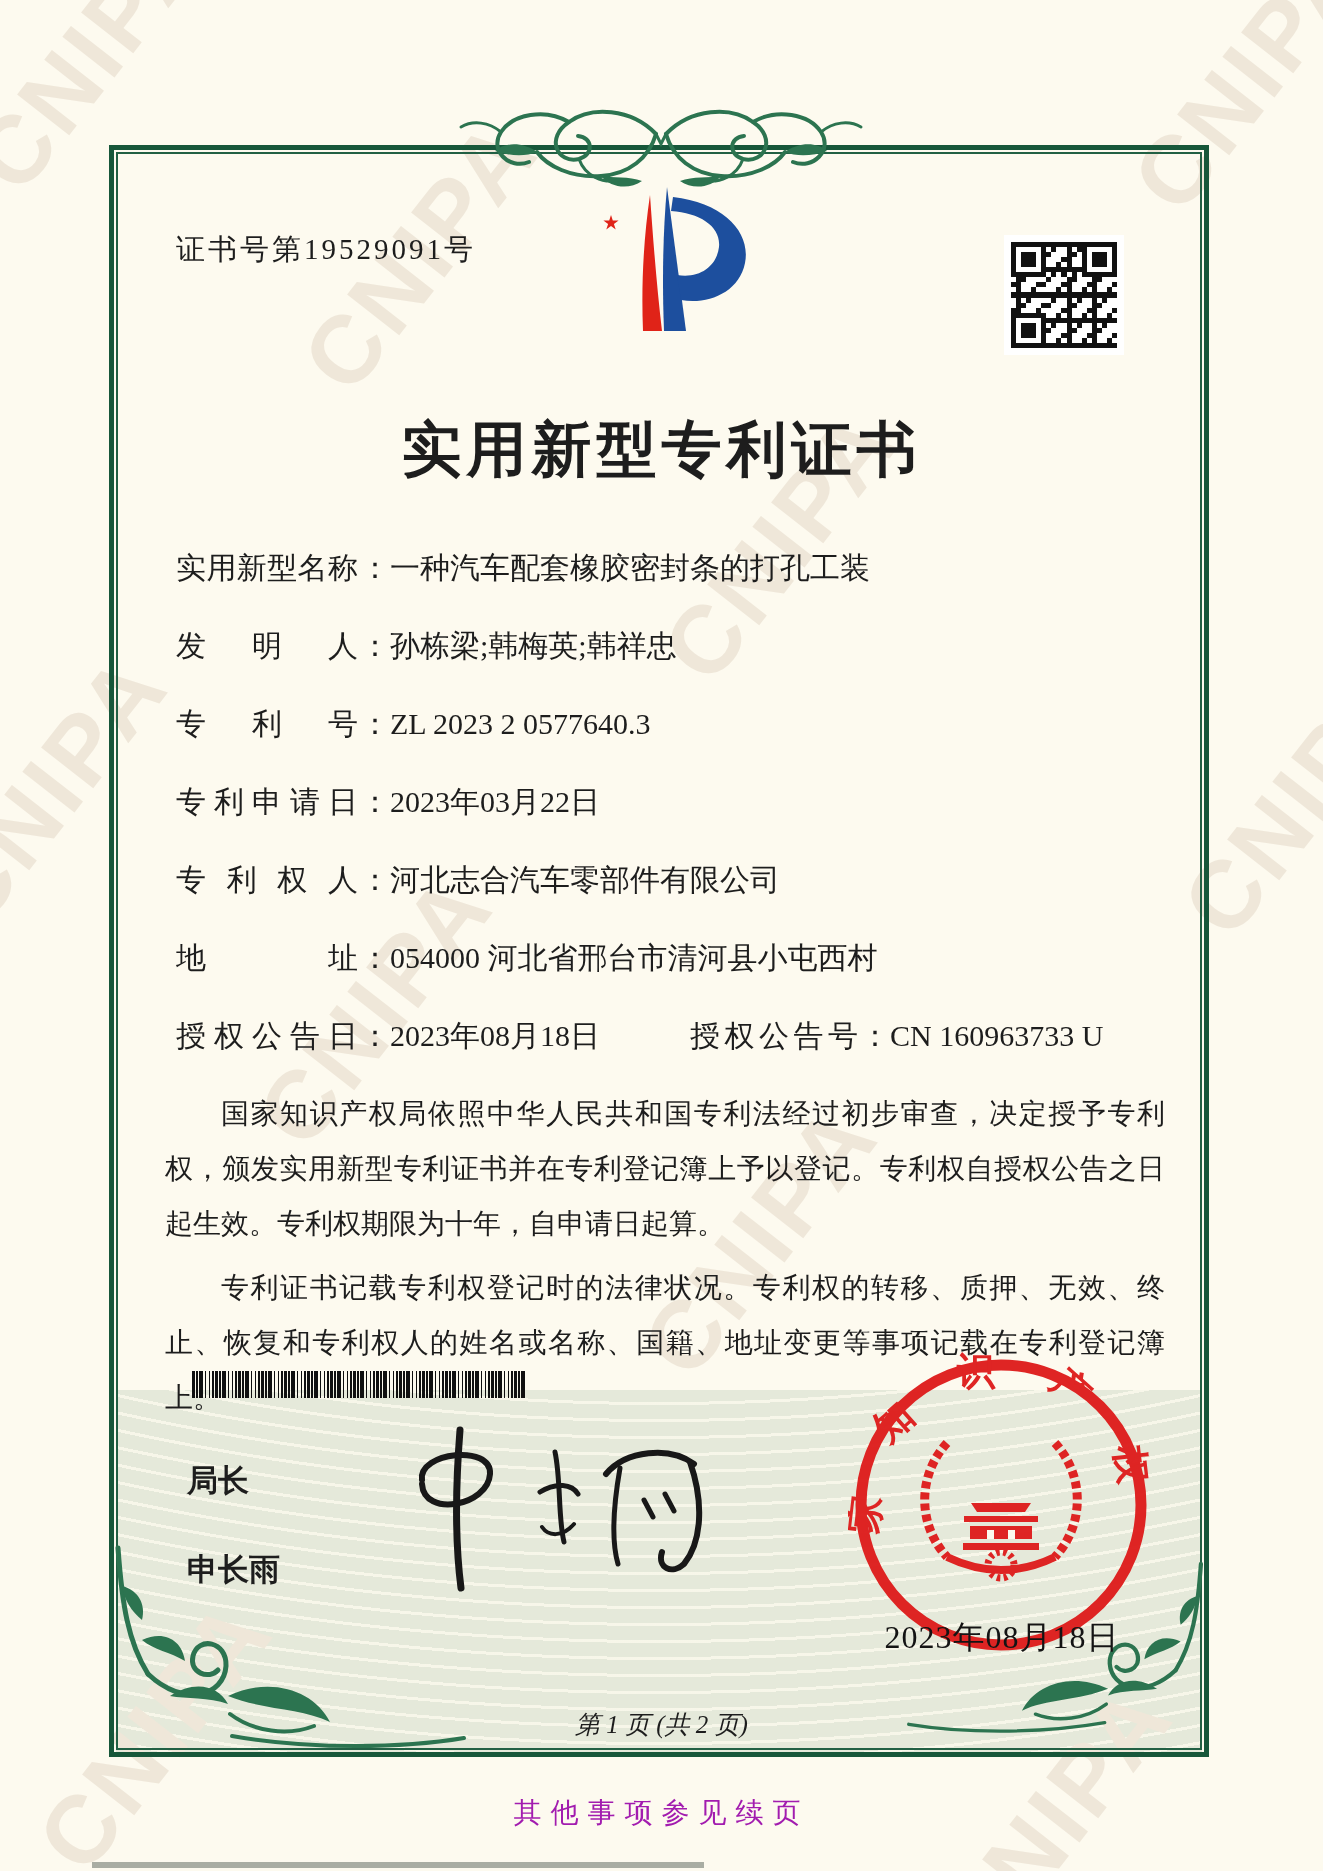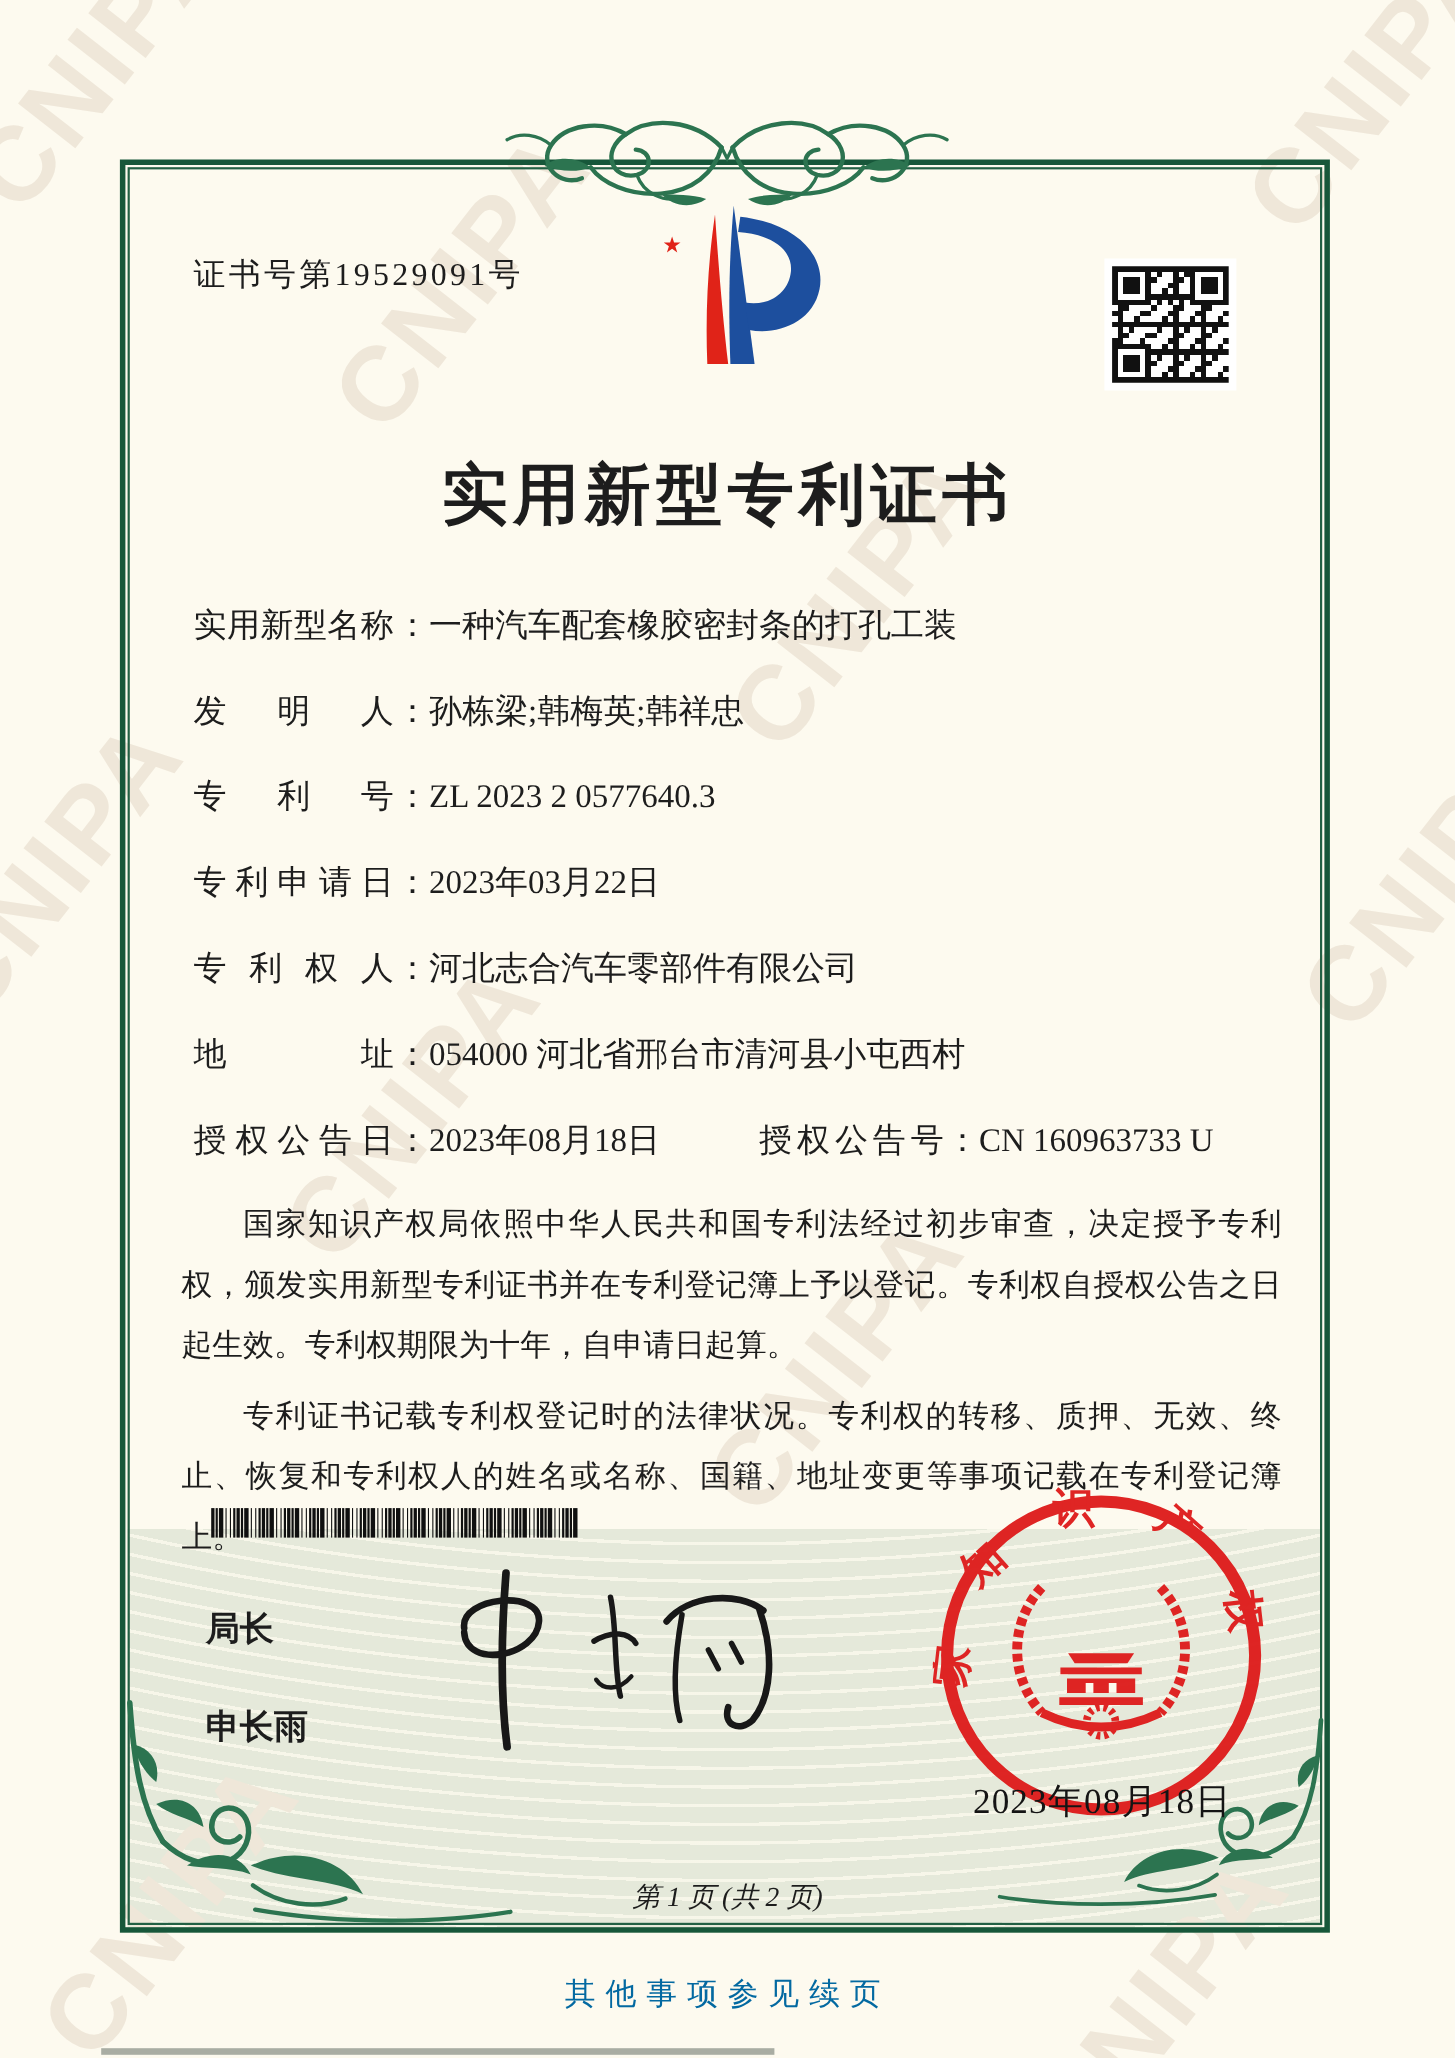--- a/index.html
+++ b/index.html
@@ -54,21 +54,21 @@
         font-family:"Liberation Sans","DejaVu Sans",sans-serif;text-align:center;}
 
   .sig{left:372px;top:1422px;width:345px;height:175px;z-index:4;}
 
   .seal{left:848px;top:1352px;width:306px;height:306px;z-index:5;opacity:.96;}
   .seal-date{left:852px;top:1616px;width:300px;text-align:center;font-size:32px;
              letter-spacing:1px;color:#141414;z-index:6;}
 
   .page-num{left:0;top:1708px;width:100%;text-align:center;font-size:25px;z-index:4;font-style:italic;}
   .note{left:0;top:1794px;width:100%;text-align:center;font-size:28px;letter-spacing:9px;
-        color:#0369a1;z-index:4;}
+        color:#a21caf;z-index:4;}
 
   .page-edge{left:92px;top:1862px;width:612px;height:6px;background:#a9ada3;z-index:0;}
 </style>
 </head>
 <body>
 
 <div class="page">
 
   <div class="wave"></div>
   <div id="wm-layer">

